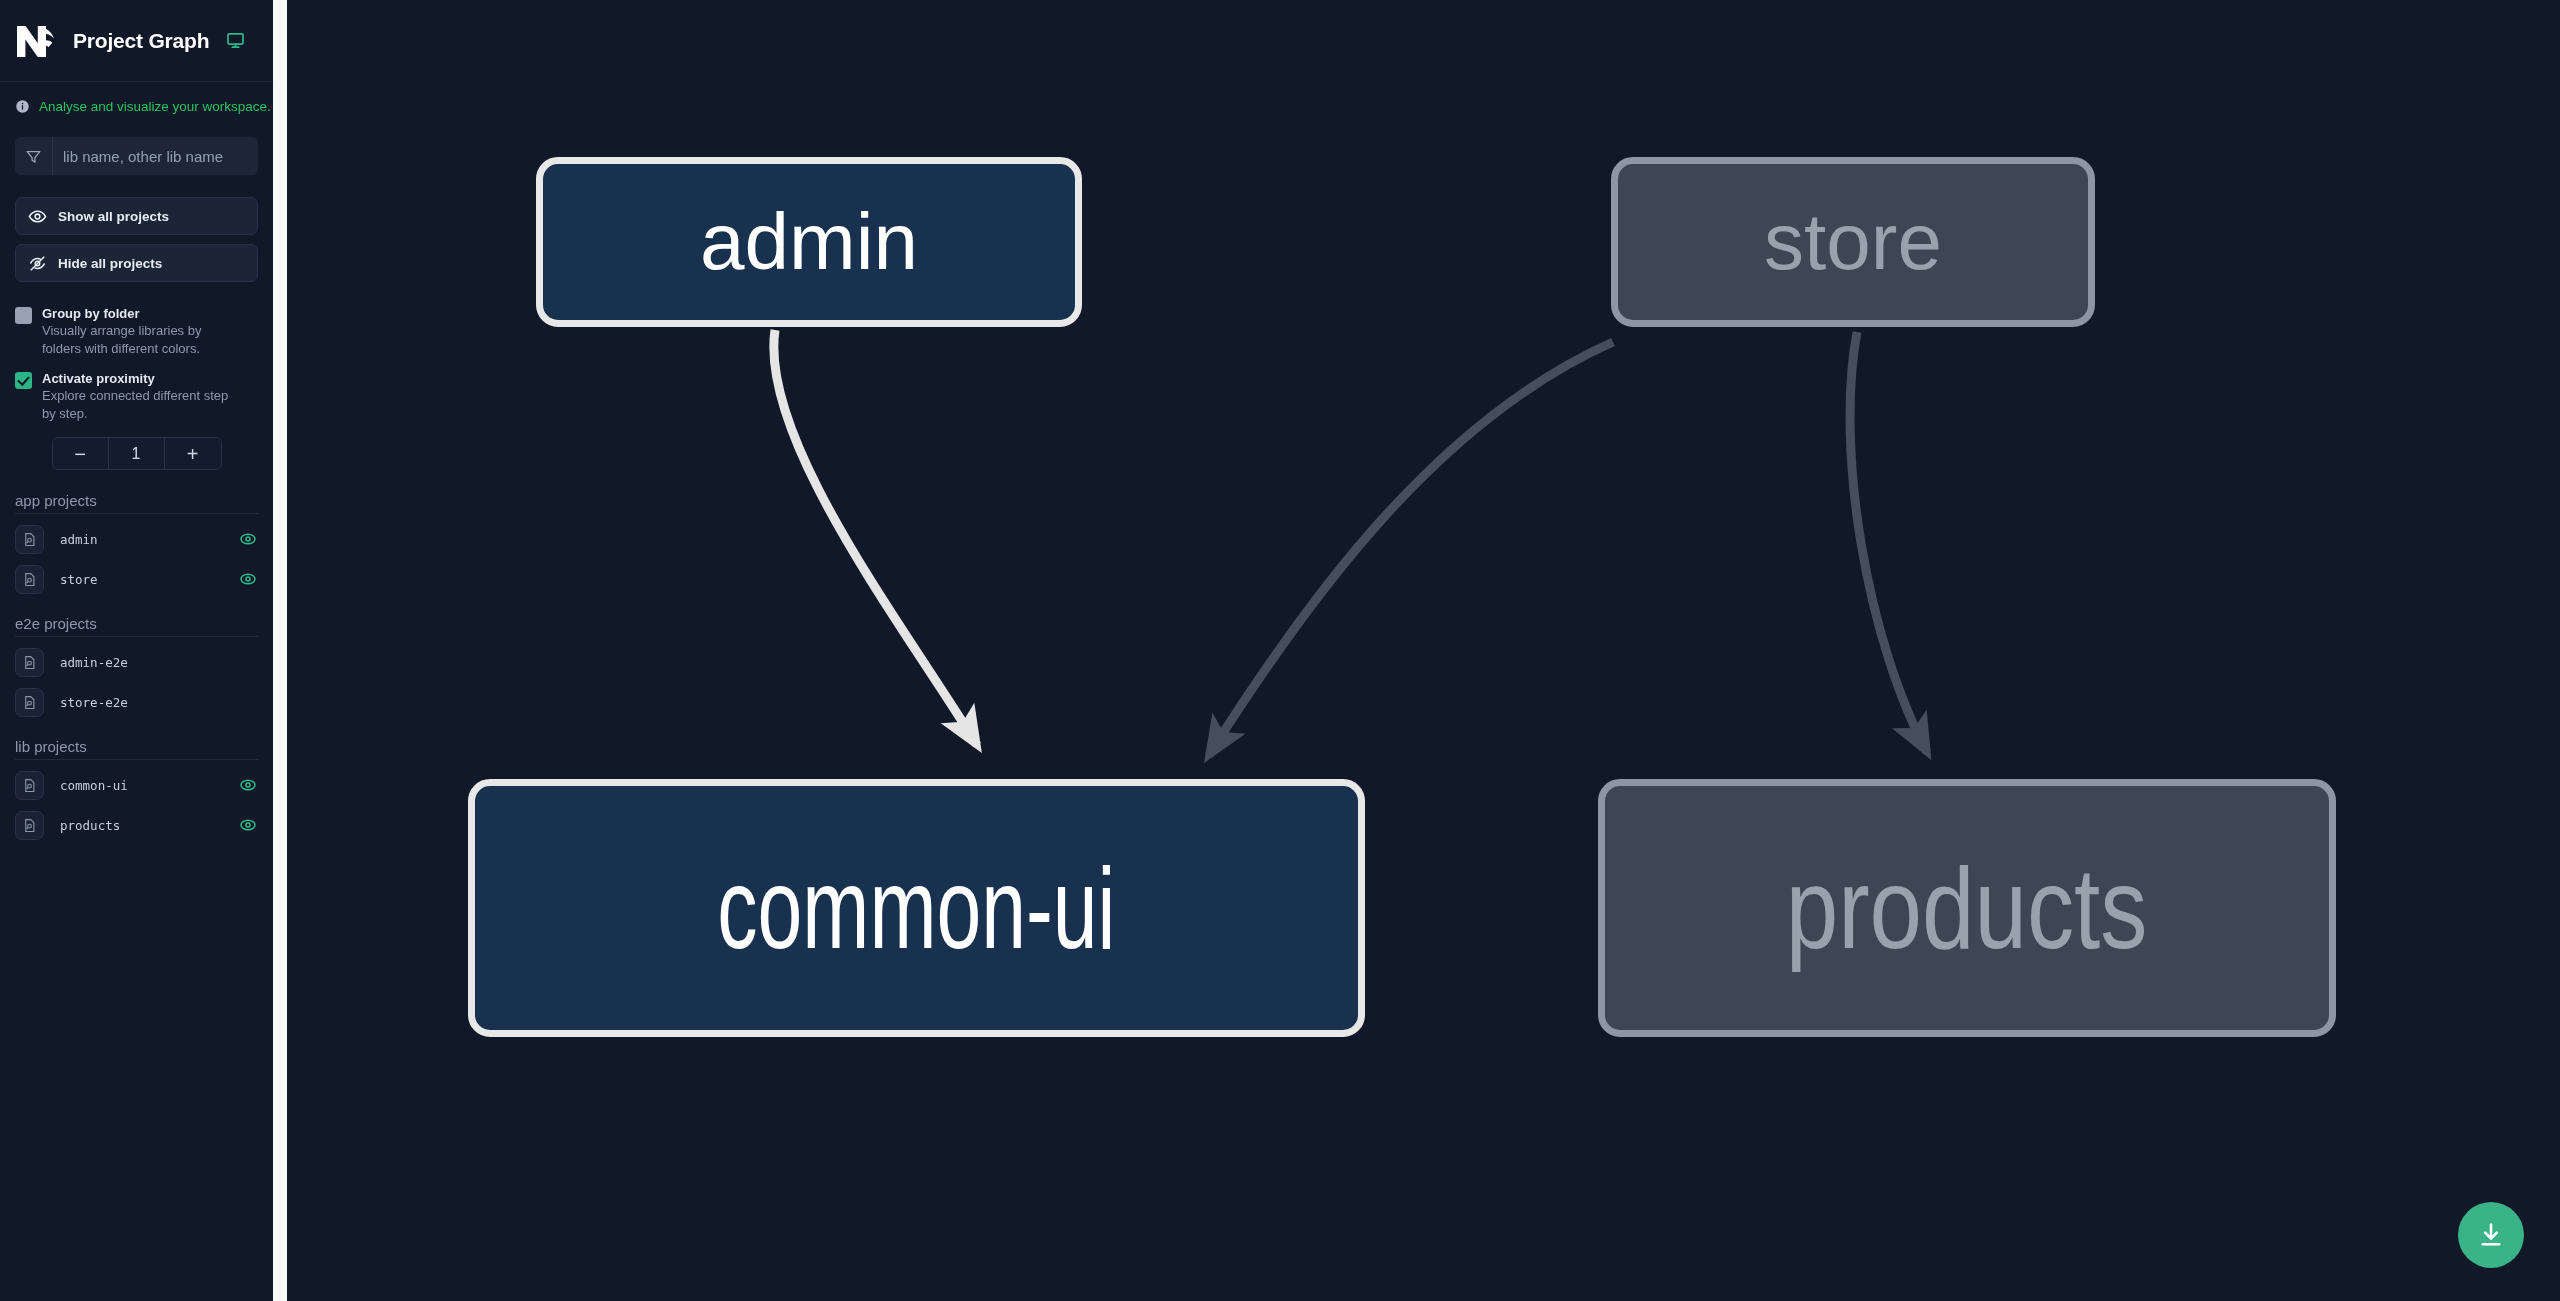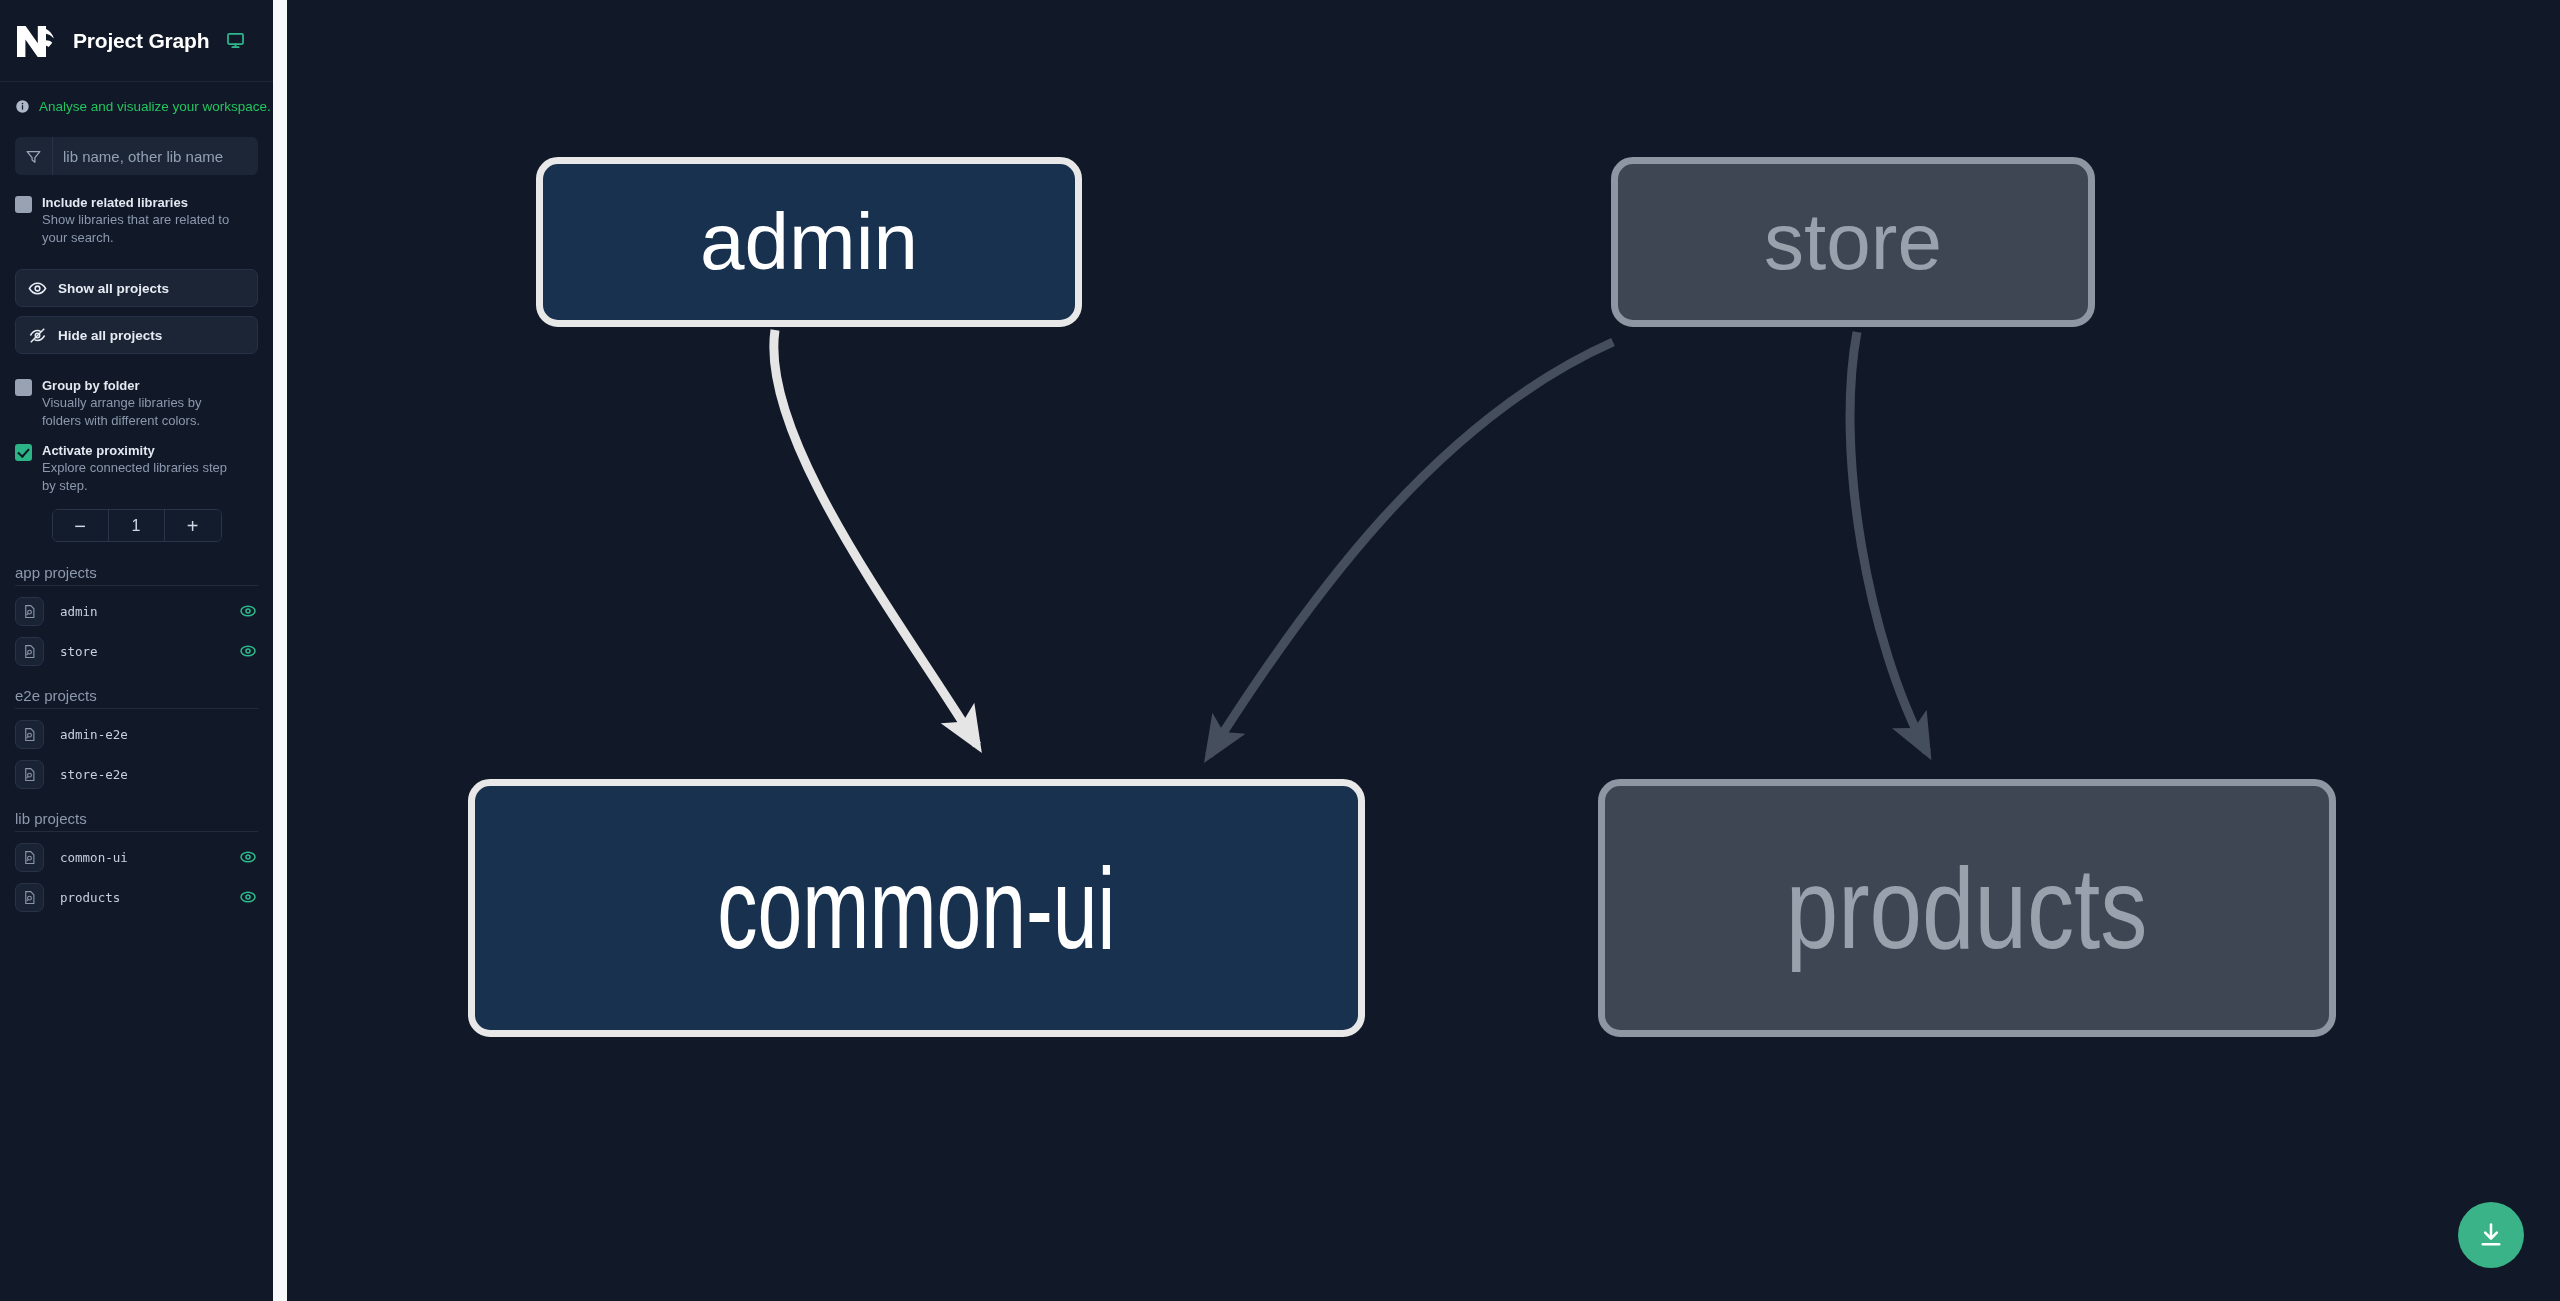--- a/index.html
+++ b/index.html
@@ -312,27 +312,20 @@
       <div id="search-box">
         <div id="filter-icon-cell">
           <svg viewBox="0 0 24 24" fill="none" stroke="#9aa6ba" stroke-width="1.8" stroke-linejoin="round">
             <polygon points="3,5 21,5 14,13.5 14,20 10,17 10,13.5"></polygon>
           </svg>
         </div>
         <input id="search-input" type="text" placeholder="lib name, other lib name" style="">
       </div>
     </div>
 
-    <div class="check-row" style="padding-top:19px;">
-      <span class="cb unchecked"></span>
-      <span class="check-texts">
-        <span class="check-title">Include related libraries</span>
-        <span class="check-desc">Show libraries that are related to your search.</span>
-      </span>
-    </div>
 
     <div style="height:22px;"></div>
 
     <div class="pill-btn">
       <svg viewBox="0 0 24 24" fill="none" stroke="#e7ecf4" stroke-width="1.9">
         <path d="M1.8 12S5.6 5.5 12 5.5 22.2 12 22.2 12 18.4 18.5 12 18.5 1.8 12 1.8 12z"></path>
         <circle cx="12" cy="12" r="3"></circle>
       </svg>
       <span>Show all projects</span>
     </div>
@@ -357,21 +350,21 @@
         <span class="check-desc">Visually arrange libraries by folders with different colors.</span>
       </span>
     </div>
 
     <div style="height:12px;"></div>
 
     <div class="check-row">
       <span class="cb checked"></span>
       <span class="check-texts">
         <span class="check-title">Activate proximity</span>
-        <span class="check-desc">Explore connected libraries step by step.</span>
+        <span class="check-desc">Explore connected different step by step.</span>
       </span>
     </div>
 
     <div id="stepper-wrap">
       <div id="stepper">
         <div class="step-btn">−</div>
         <div>1</div>
         <div class="step-btn">+</div>
       </div>
     </div>

